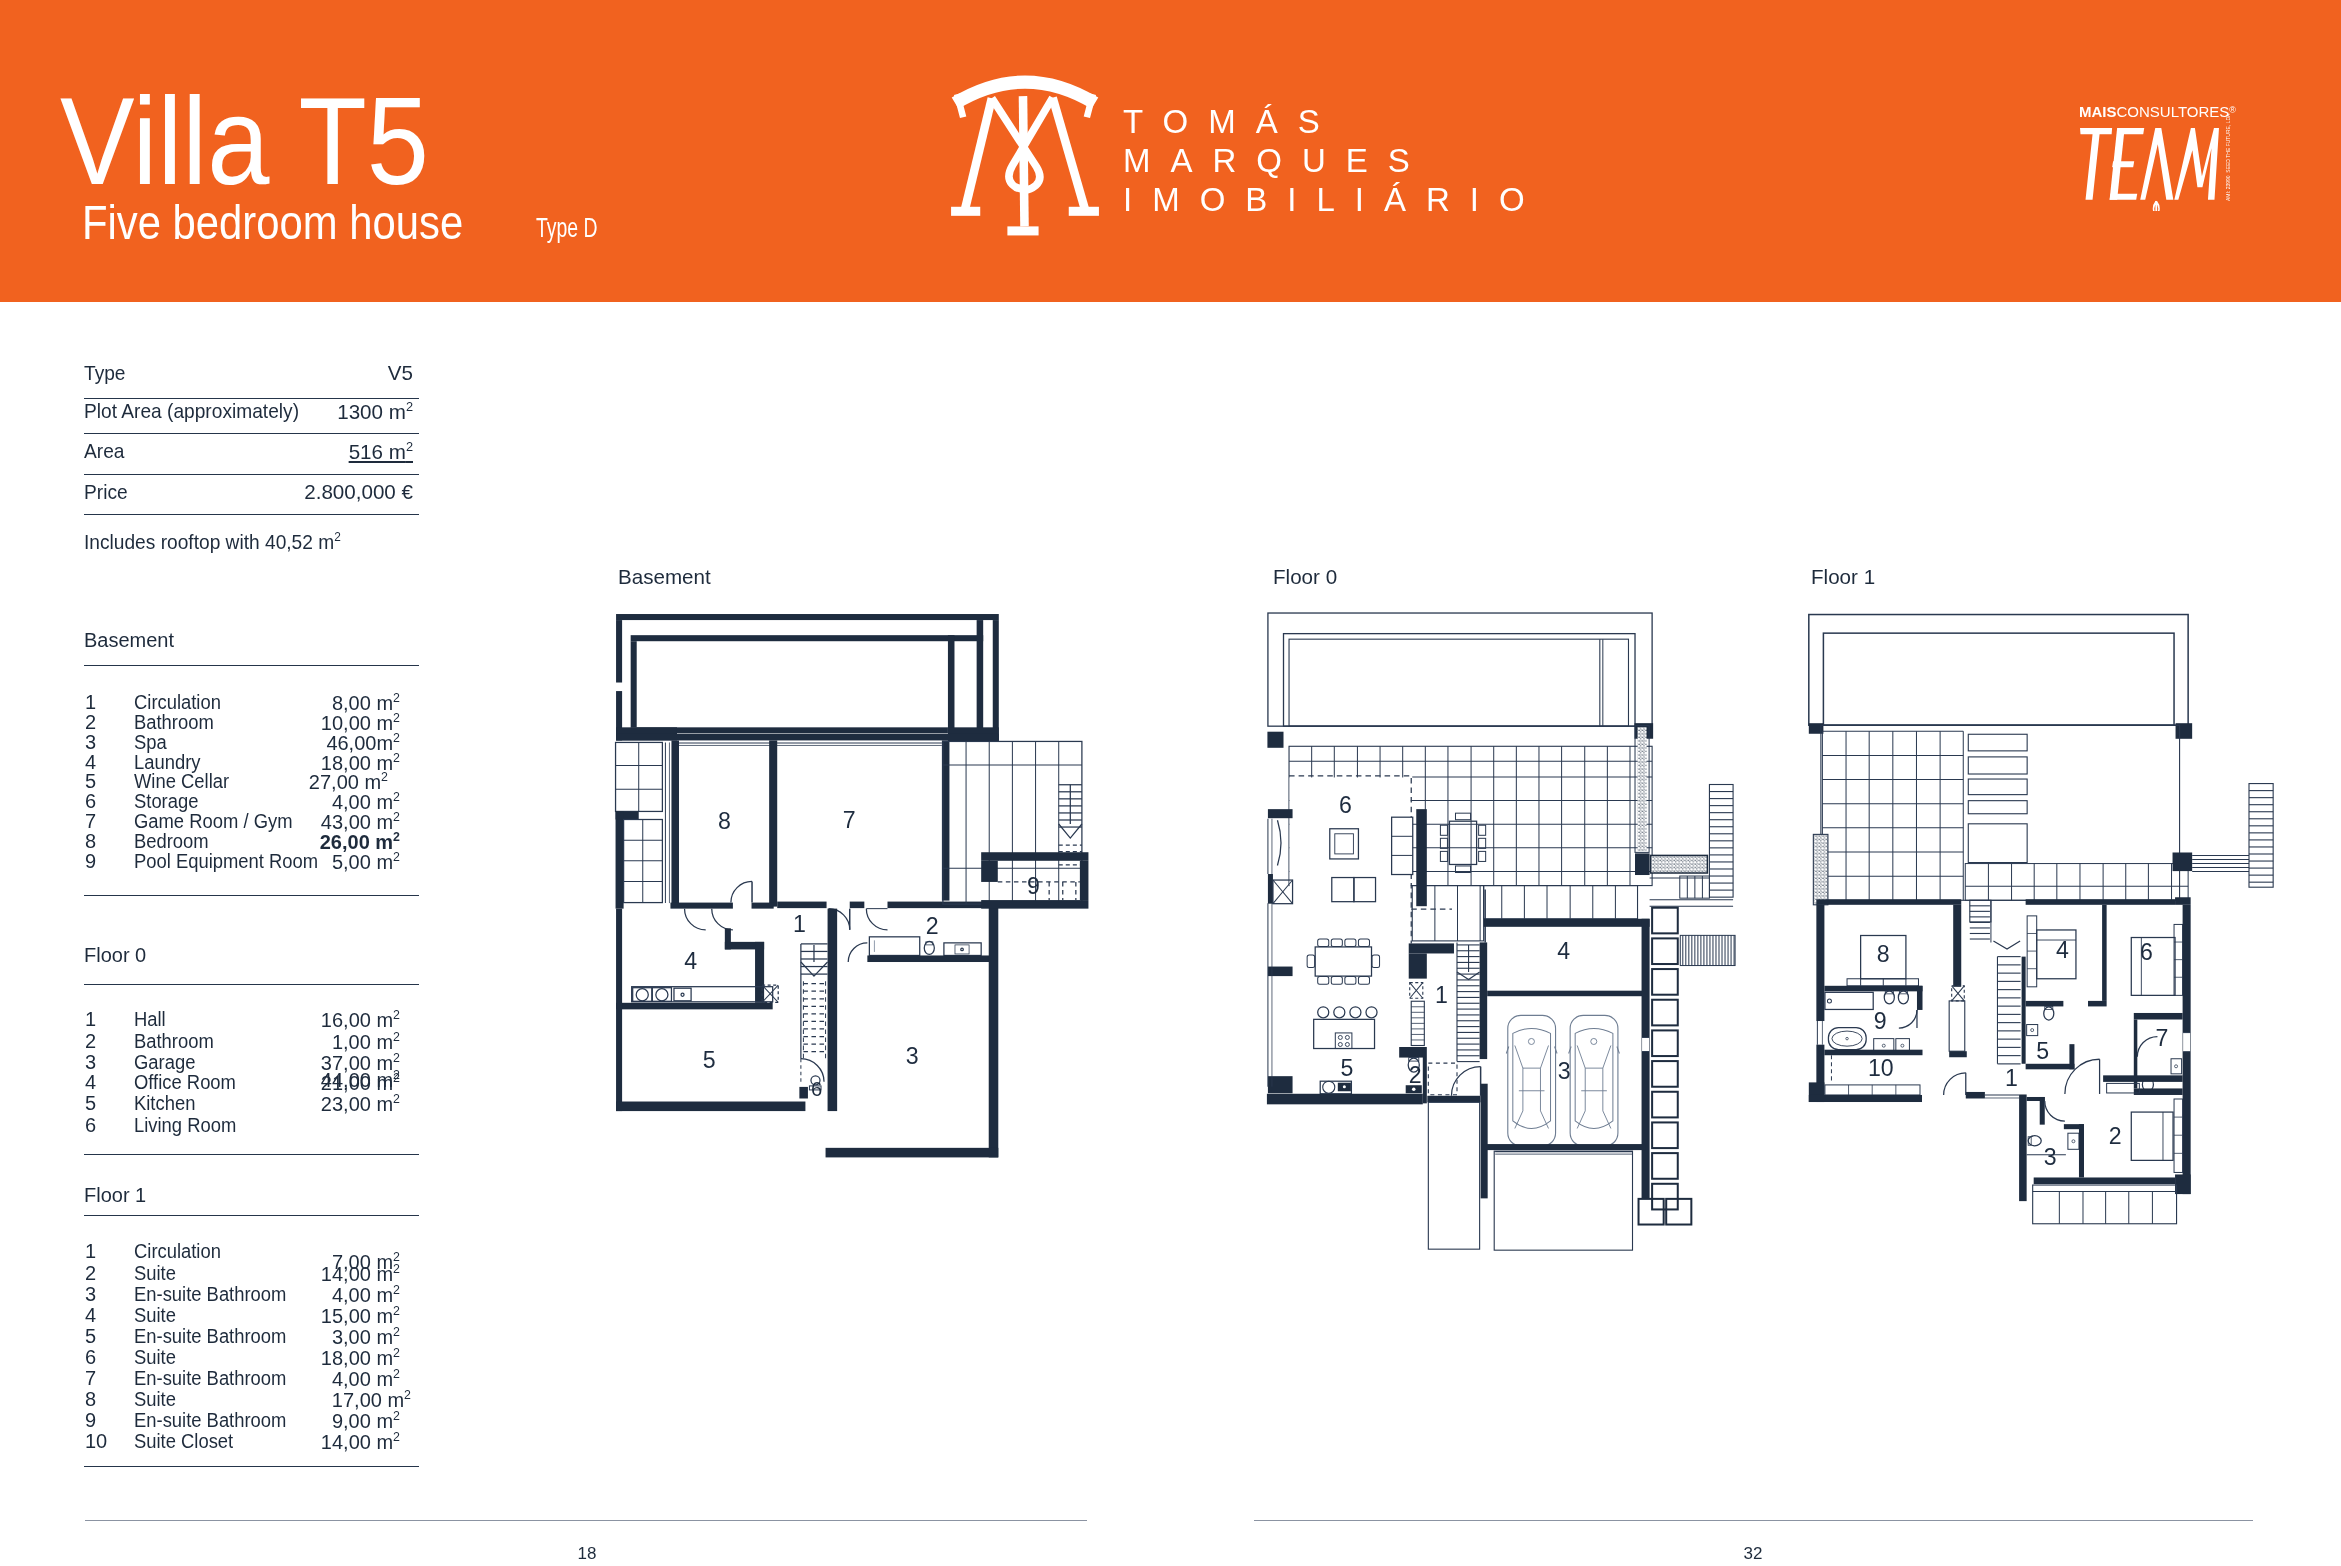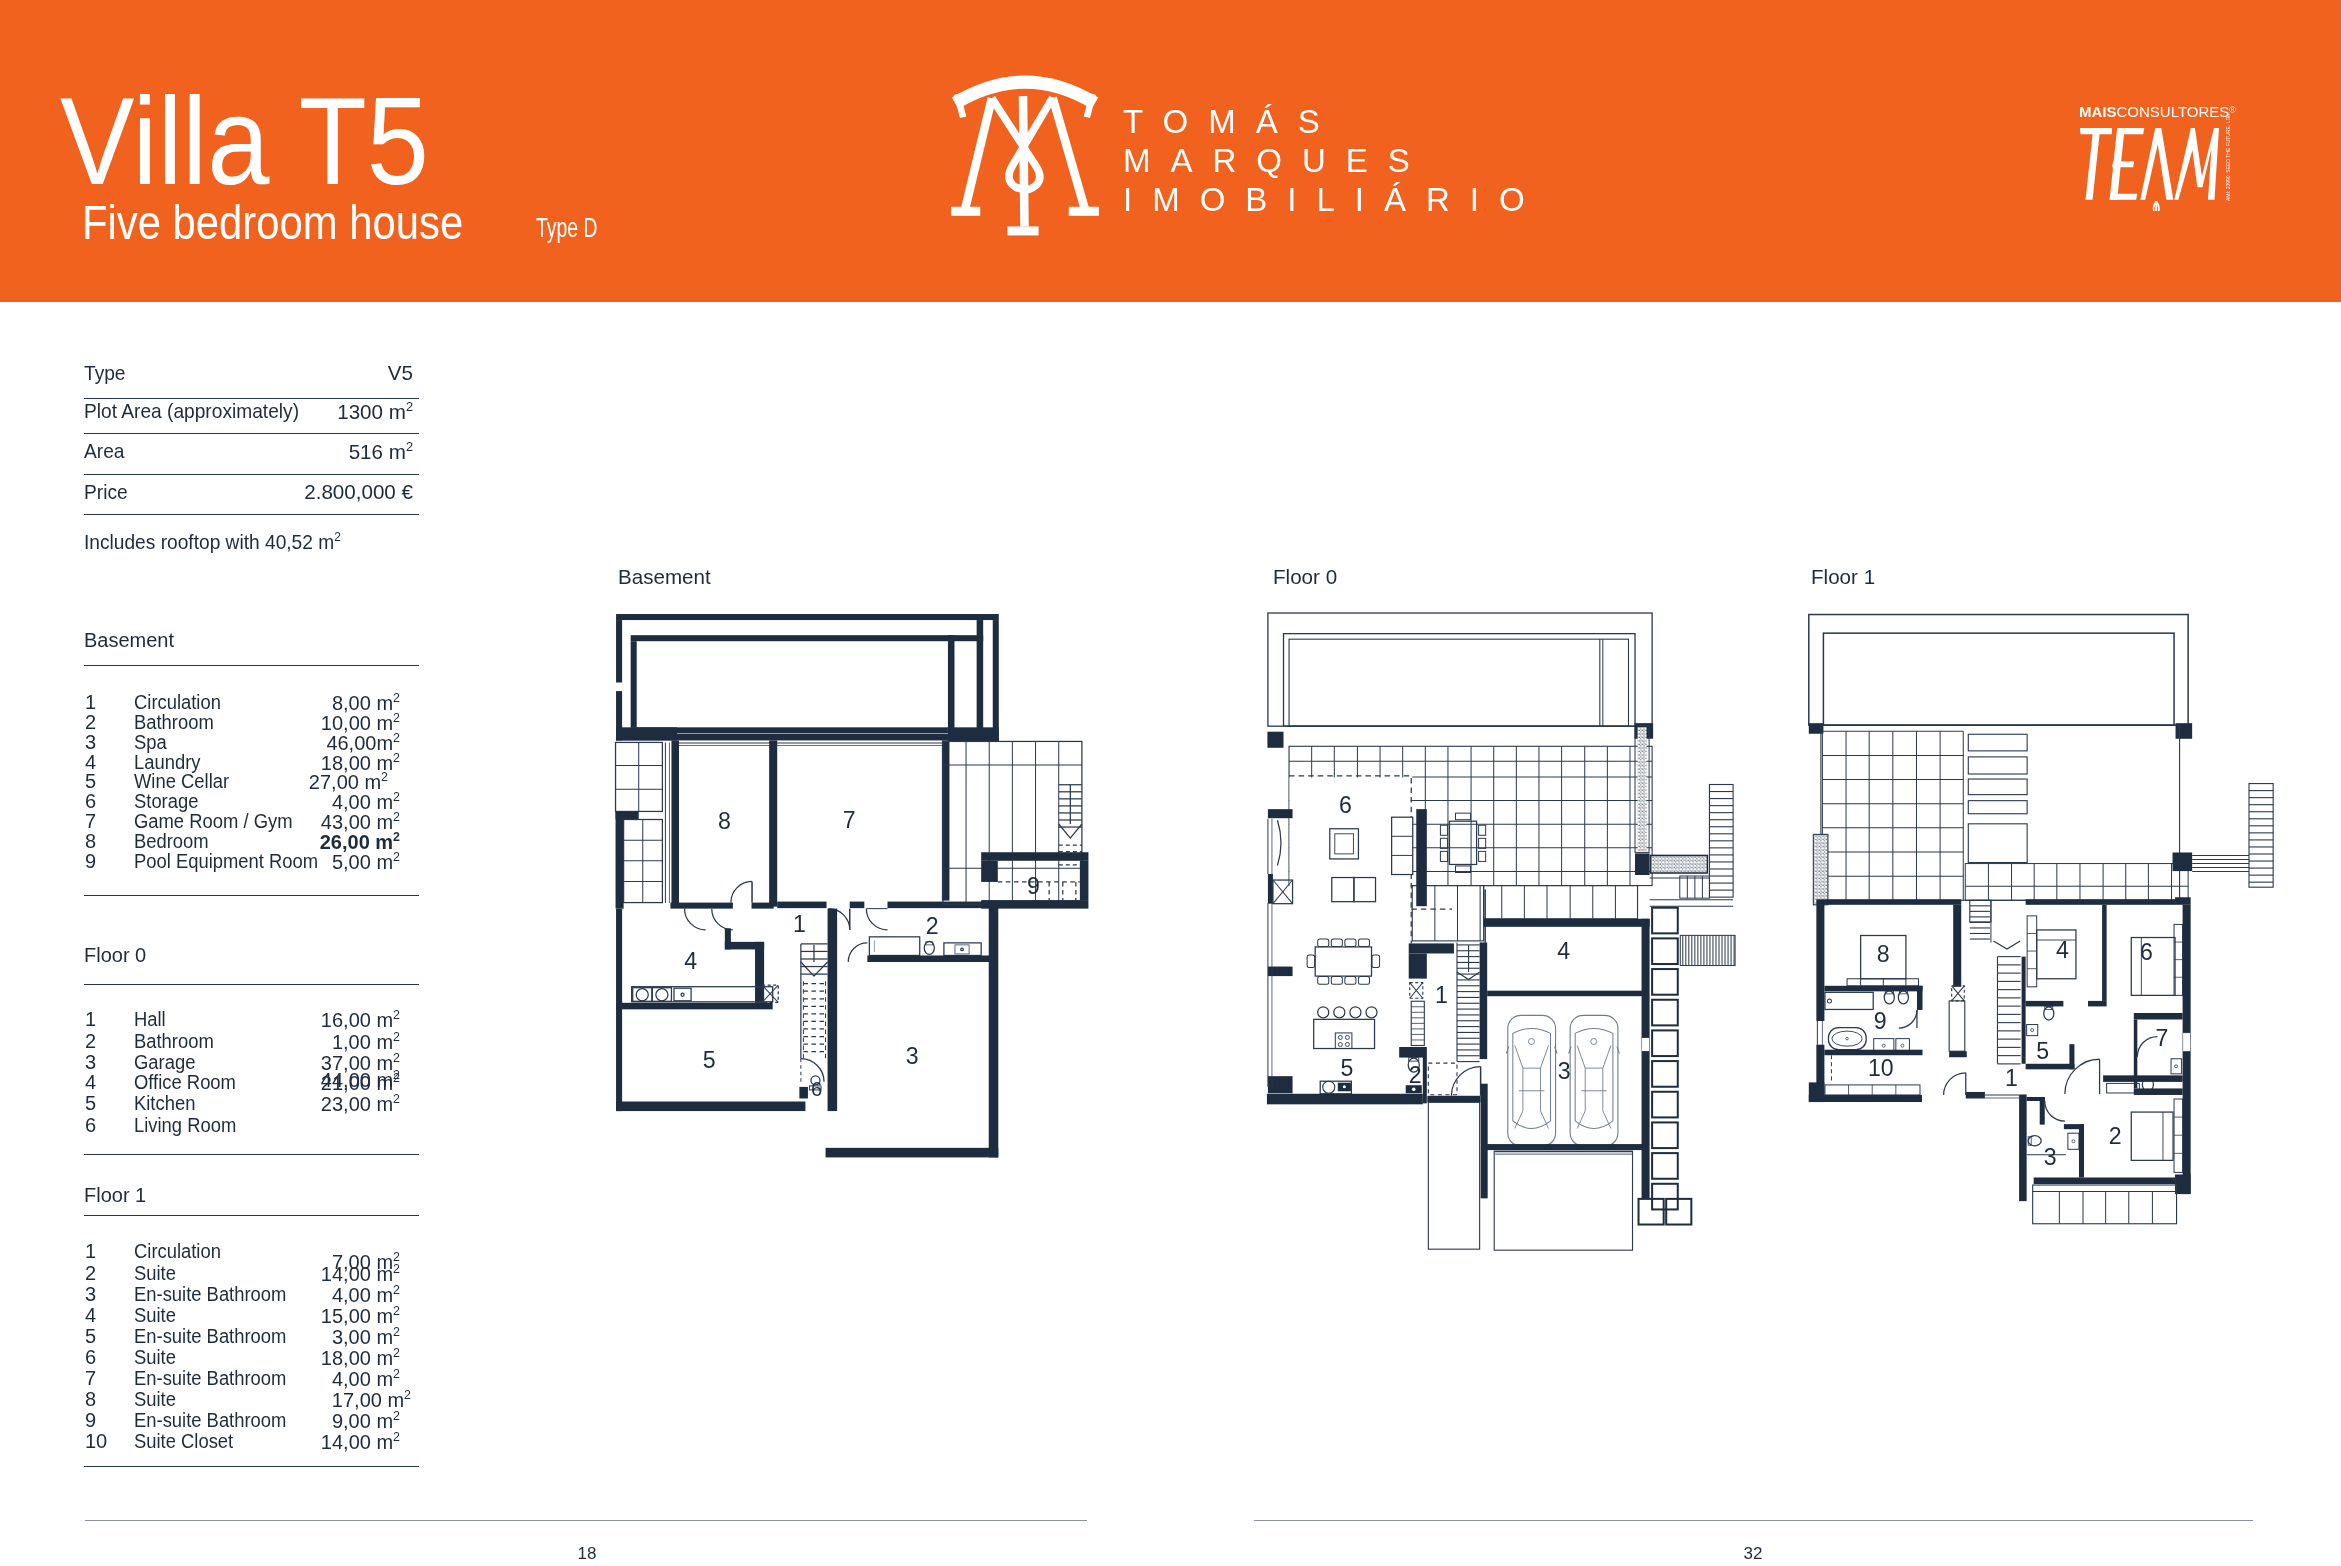--- a/index.html
+++ b/index.html
@@ -65,21 +65,21 @@
 
 <div class="rowlab" style="left:84px;top:363px;">Type</div>
 <div class="rowval" style="left:262px;top:363px;width:151px;">V5</div>
 <div class="rule" style="left:84px;top:398px;width:335px;"></div>
 
 <div class="rowlab" style="left:84px;top:401px;">Plot Area (approximately)</div>
 <div class="rowval" style="left:262px;top:401px;width:151px;">1300 m<sup>2</sup></div>
 <div class="rule" style="left:84px;top:433px;width:335px;"></div>
 
 <div class="rowlab" style="left:84px;top:441px;">Area</div>
-<div class="rowval" style="left:262px;top:441px;width:151px;">516 m<sup>2</sup></div>
+<div class="rowval" style="left:262px;top:441px;width:151px;text-decoration:underline;">516 m<sup>2</sup></div>
 <div class="rule" style="left:84px;top:474px;width:335px;"></div>
 
 <div class="rowlab" style="left:84px;top:482px;">Price</div>
 <div class="rowval" style="left:262px;top:482px;width:151px;">2.800,000 €</div>
 <div class="rule" style="left:84px;top:514px;width:335px;"></div>
 
 <div class="rowlab" style="left:84px;top:531px;">Includes rooftop with 40,52 m<sup>2</sup></div>
 
 <div class="sechead" style="left:84px;top:630px;">Basement</div>
 <div class="rule" style="left:84px;top:665px;width:335px;"></div>

